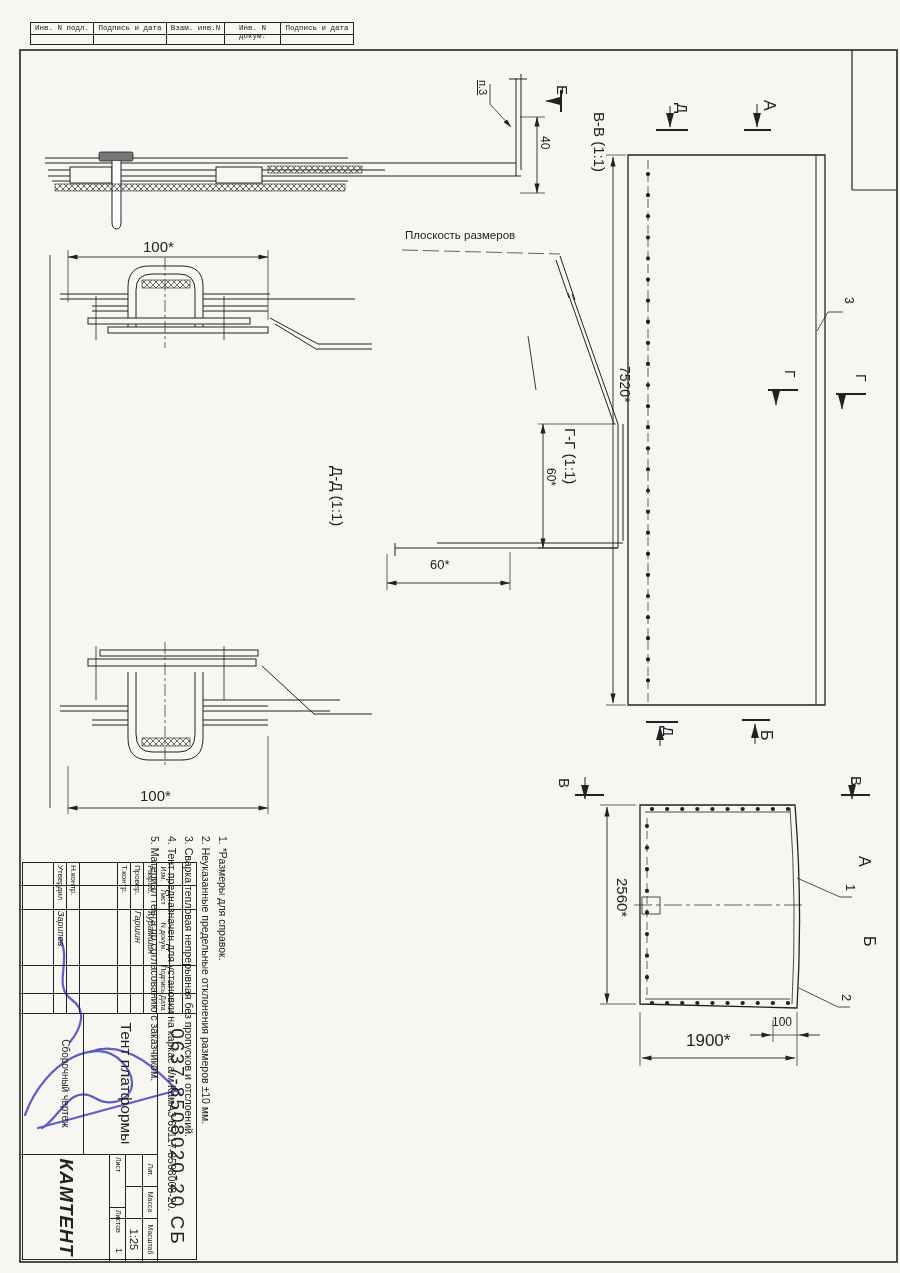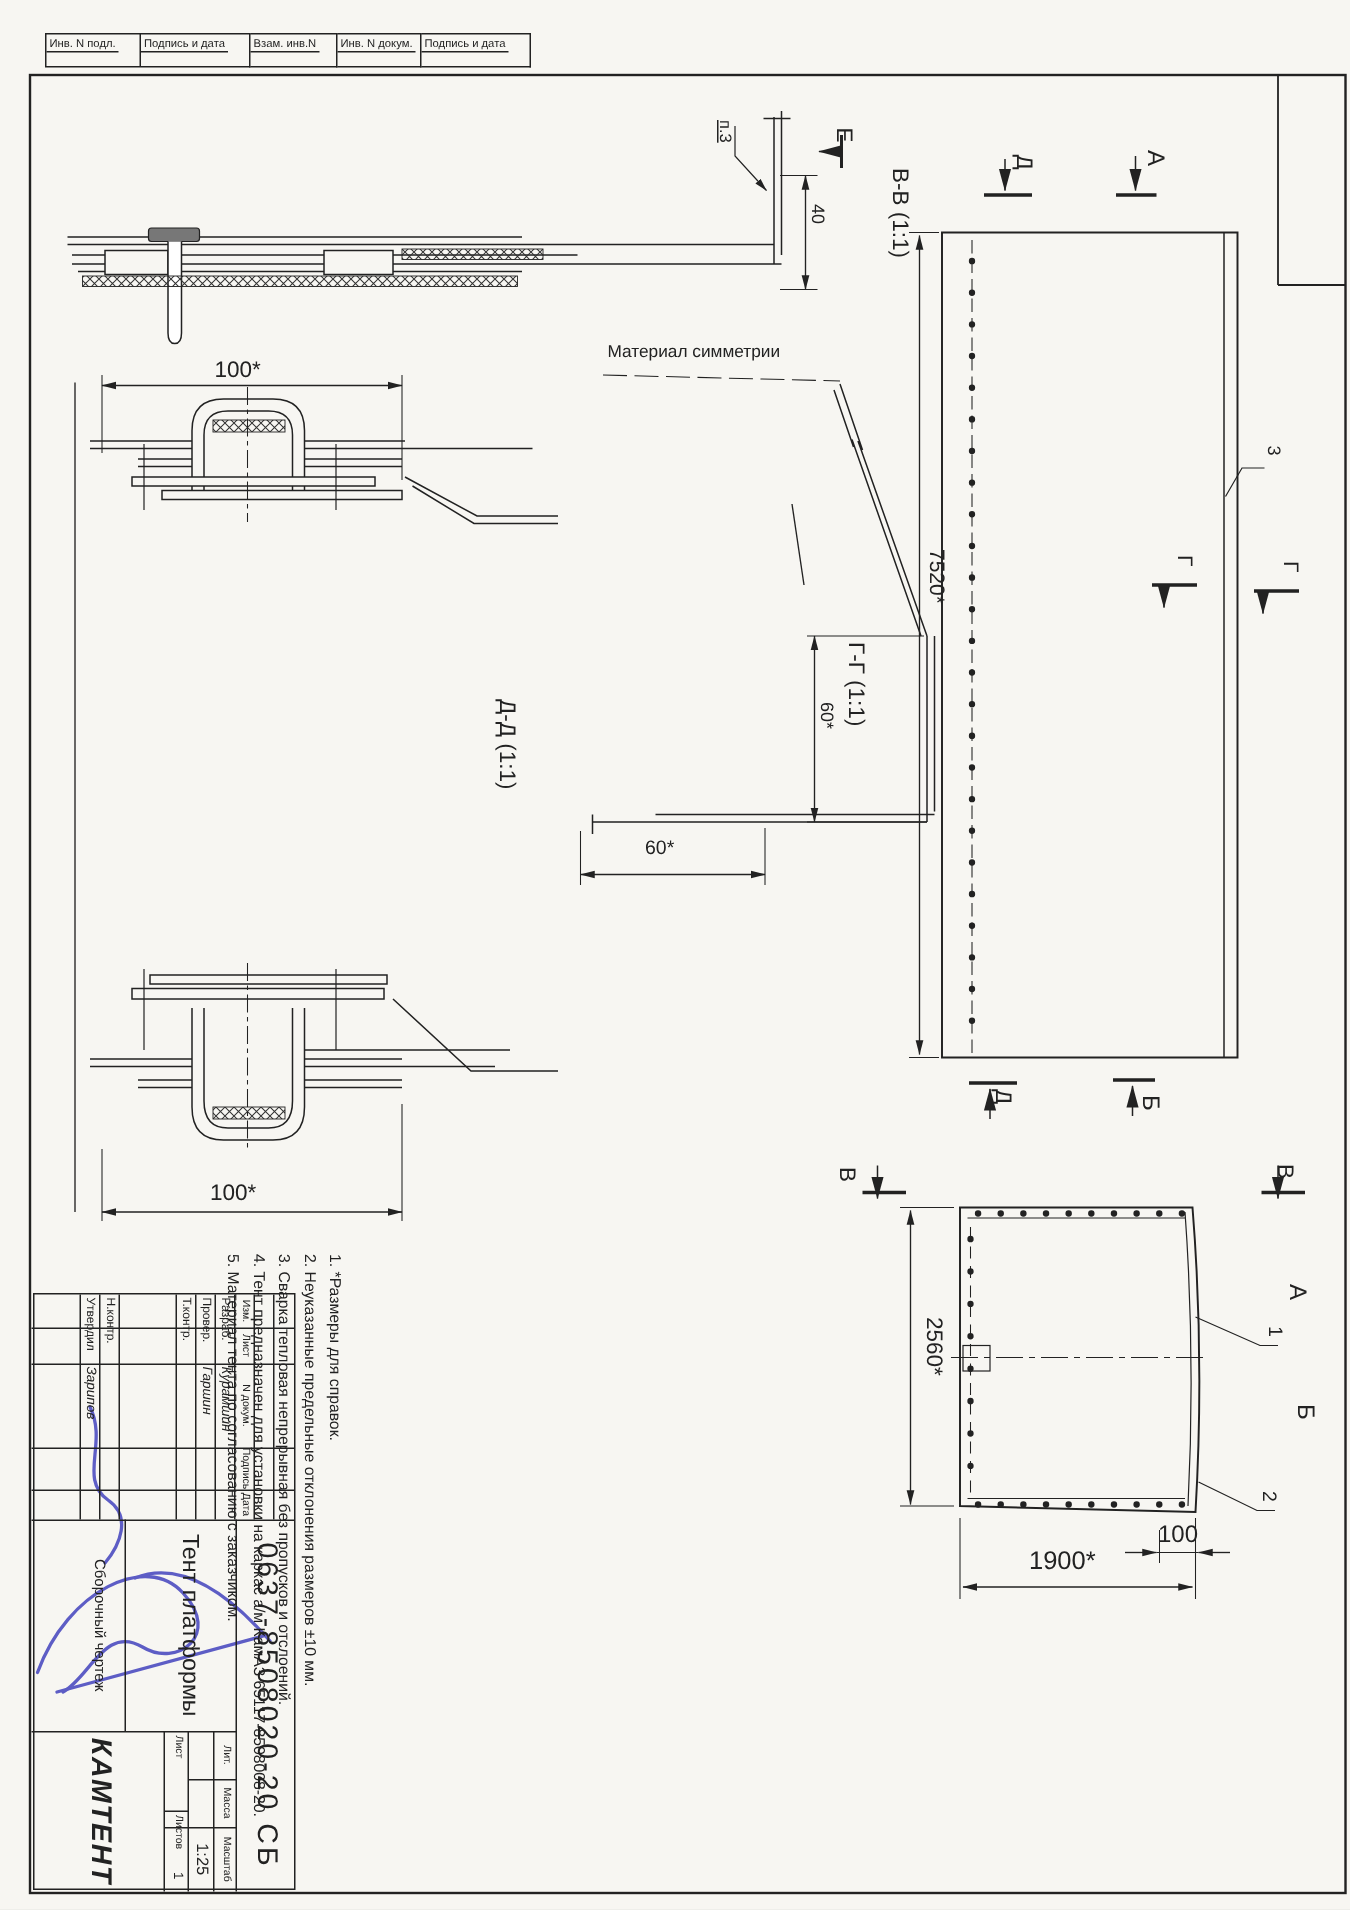--- a/index.html
+++ b/index.html
@@ -1,21 +1,21 @@
 <!DOCTYPE html>
 <html><head>
 <meta charset="utf-8">
 <style>
   html,body{margin:0;padding:0;background:#e8e7e3;font-family:"Liberation Sans",sans-serif;}
   #sheet{position:relative;width:900px;height:1273px;background:#f7f6f2;overflow:hidden;color:#222;}
   #art{position:absolute;left:0;top:0;}
   .lbl{position:absolute;white-space:nowrap;color:#222;line-height:1;}
   .r{transform:rotate(90deg);transform-origin:0 0;}
   .strip{position:absolute;left:30px;top:22px;display:flex;height:23px;}
-  .strip .cell{border:1px solid #222;border-left:none;display:flex;}
+  .strip .cell{border:1px solid #222;border-left:none;display:flex;flex-direction:column;font-family:Liberation Mono, monospace;}
   .strip .cell:first-child{border-left:1px solid #222;}
   .strip .cl{font-size:7.5px;padding:1px 2px 0 2px;text-align:center;border-bottom:1px solid #222;height:10px;}
   .strip .ce{flex:1;}
   
   #tb{position:absolute;left:197px;top:862px;width:398px;height:175px;border:1.6px solid #222;transform:rotate(90deg);transform-origin:0 0;background:transparent;box-sizing:border-box;}
   #tb .vl,#tb .hl{position:absolute;background:#222;}
   #tb .vl{width:1px;}
   #tb .hl{height:1px;}
   #tb .t{position:absolute;white-space:nowrap;line-height:1;color:#222;}
   #tb .ctr{text-align:center;}
@@ -189,21 +189,21 @@
       </div>
   <div class="cell" style="width:72px">
         <div class="cl">Подпись и дата</div>
         <div class="ce"></div>
       </div>
 </div>
 
 <span class="lbl r" style="left:607px;top:112px;font-size:15px">В-В  (1:1)</span>
 <span class="lbl r" style="left:578px;top:428px;font-size:15px">Г-Г  (1:1)</span>
 <span class="lbl r" style="left:345px;top:466px;font-size:15px">Д-Д  (1:1)</span>
-<span class="lbl" style="left:405px;top:230px;font-size:11.5px">Материал симметрии</span>
+<span class="lbl" style="left:405px;top:230px;font-size:11.5px">Плоскость размеров</span>
 <span class="lbl r" style="left:488px;top:80px;font-size:11px;text-decoration:underline">п.3</span>
 
 <span class="lbl r" style="left:570px;top:85px;font-size:15px">Е</span>
 <span class="lbl r" style="left:690px;top:103px;font-size:15px">Д</span>
 <span class="lbl r" style="left:777px;top:100px;font-size:16px">А</span>
 <span class="lbl r" style="left:676px;top:726px;font-size:15px">Д</span>
 <span class="lbl r" style="left:774px;top:730px;font-size:16px">Б</span>
 <span class="lbl r" style="left:797px;top:370px;font-size:14px">Г</span>
 <span class="lbl r" style="left:868px;top:374px;font-size:14px">Г</span>
 <span class="lbl r" style="left:572px;top:778px;font-size:15px">В</span>
@@ -216,21 +216,21 @@
 <span class="lbl r" style="left:855px;top:297px;font-size:12px">3</span>
 
 <span class="lbl r" style="left:551px;top:136px;font-size:12px">40</span>
 <span class="lbl" style="left:143px;top:239px;font-size:15px">100*</span>
 <span class="lbl" style="left:140px;top:788px;font-size:15px">100*</span>
 <span class="lbl r" style="left:557px;top:468px;font-size:12px">60*</span>
 <span class="lbl" style="left:430px;top:558px;font-size:13px">60*</span>
 <span class="lbl r" style="left:632px;top:366px;font-size:14px">7520*</span>
 <span class="lbl r" style="left:630px;top:878px;font-size:15px">2560*</span>
 <span class="lbl" style="left:686px;top:1032px;font-size:17px">1900*</span>
-<span class="lbl" style="left:772px;top:1016px;font-size:16px">100</span>
+<span class="lbl" style="left:772px;top:1016px;font-size:12px">100</span>
 
 <span class="lbl r" style="left:160px;top:836px;font-size:10.5px">5. Материал тента по согласованию с заказчиком.</span>
 <span class="lbl r" style="left:177px;top:836px;font-size:10.5px">4. Тент предназначен для установки на каркас а/м КамАЗ 65117-8508008-20.</span>
 <span class="lbl r" style="left:194px;top:836px;font-size:10.5px">3. Сварка тепловая непрерывная без пропусков и отслоений.</span>
 <span class="lbl r" style="left:211px;top:836px;font-size:10.5px">2. Неуказанные предельные отклонения размеров ±10 мм.</span>
 <span class="lbl r" style="left:228px;top:836px;font-size:10.5px">1. *Размеры для справок.</span>
 
 <div id="tb">
 
   <div class="vl" style="left:22px;top:0;height:175px"></div>

